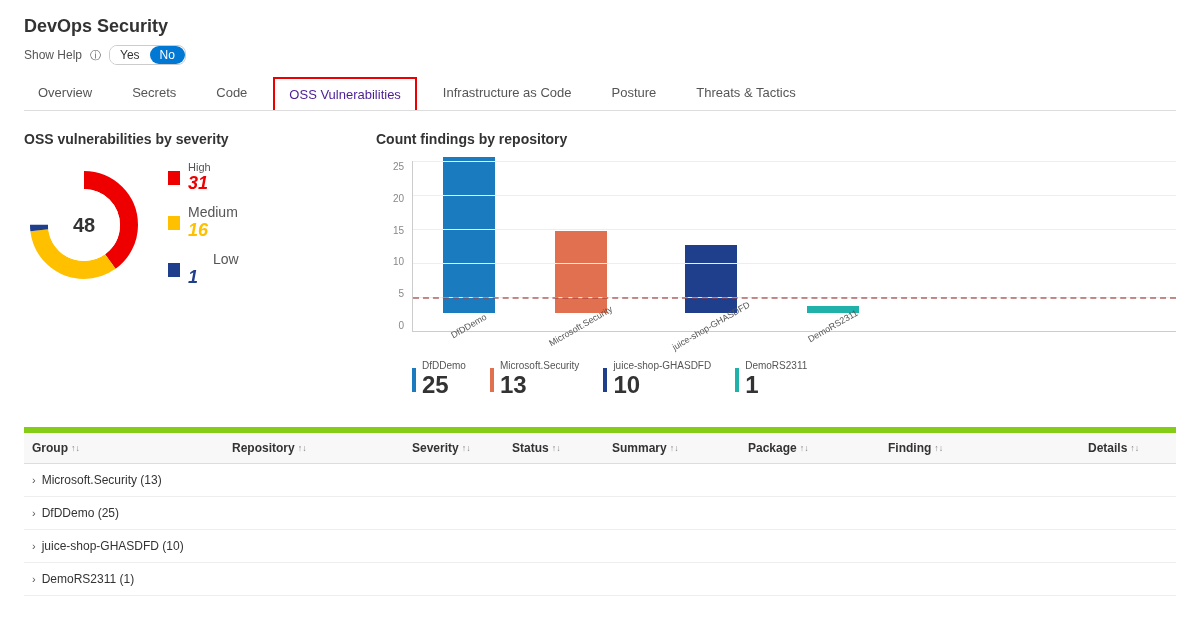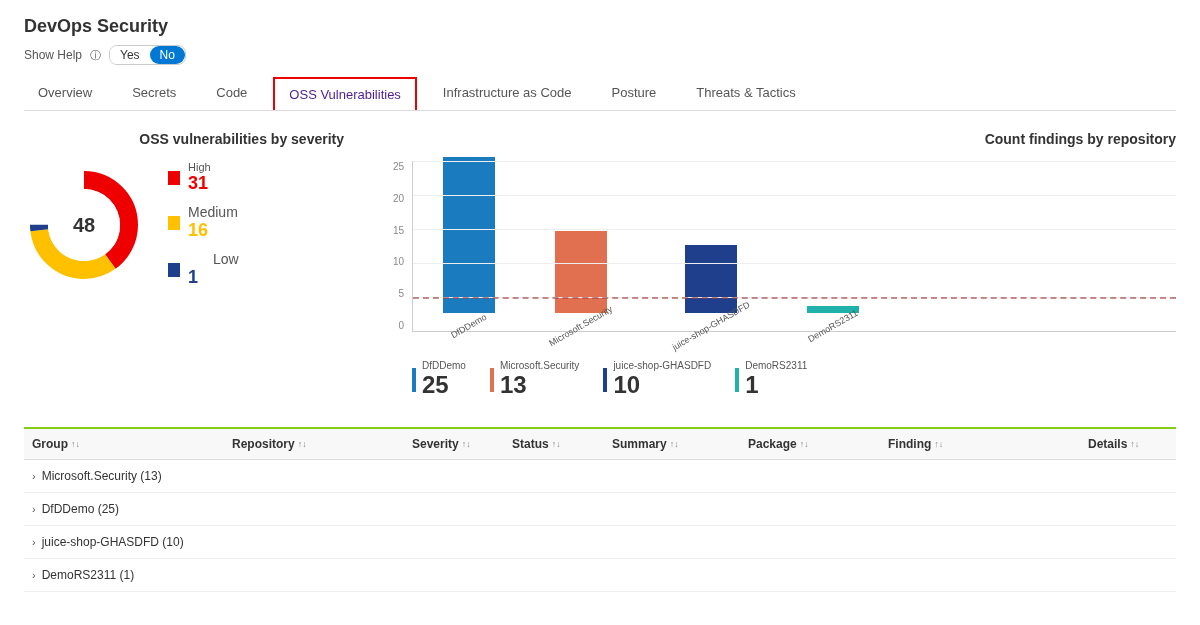--- a/index.html
+++ b/index.html
@@ -10,30 +10,30 @@
     .toggle { display: flex; border-radius: 8px; overflow: hidden; border: 1px solid #ccc; font-size: 12px; }
     .toggle-yes { padding: 2px 10px; background: #fff; color: #333; cursor: pointer; }
     .toggle-no { padding: 2px 10px; background: #0078d4; color: #fff; cursor: pointer; border-radius: 20px; }
     .nav-tabs { display: flex; gap: 12px; border-bottom: 1px solid #ddd; margin-bottom: 20px; }
     .nav-tab { padding: 8px 14px; font-size: 13px; color: #555; cursor: pointer; border-bottom: 2px solid transparent; white-space: nowrap; }
     .nav-tab.active { color: #0078d4; border-bottom: 2px solid #0078d4; }
     .nav-tab.highlighted { border: 2px solid #e00; color: #4c1d95; border-bottom: none; padding-bottom: 8px; }
     .content-area { display: flex; gap: 32px; margin-bottom: 28px; }
     .left-panel { width: 320px; min-width: 280px; }
     .right-panel { flex: 1; }
-    .section-title { font-size: 14px; font-weight: 600; margin-bottom: 14px; text-align: right; }
+    .section-title { font-size: 14px; font-weight: 600; margin-bottom: 14px; }
     .donut-area { display: flex; align-items: center; gap: 24px; }
     .donut-container { position: relative; width: 120px; height: 120px; }
     .donut-label { position: absolute; top: 50%; left: 50%; transform: translate(-50%, -50%); font-size: 20px; font-weight: 600; color: #333; }
     .legend { display: flex; flex-direction: column; gap: 10px; }
     .legend-item { display: flex; align-items: center; gap: 8px; }
     .legend-color { width: 12px; height: 14px; }
-    .legend-count { font-size: 18px; font-weight: 600; }
+    .legend-count { font-size: 18px; font-weight: 600; font-style: italic; }
     
-    .table-section { border-top: 2px solid #84cc16; }
+    .table-section { border-top: 6px solid #84cc16; }
     .table-header { display: grid; grid-template-columns: 200px 180px 100px 100px 1fr 140px 200px 80px; padding: 8px 8px; background: #f8f8f8; border-bottom: 1px solid #ddd; font-size: 12px; font-weight: 600; }
     .col-header { display: flex; align-items: center; gap: 3px; }
     .sort-icon { font-size: 9px; color: #888; }
     .table-row-item { display: flex; align-items: center; padding: 9px 8px; border-bottom: 1px solid #eee; font-size: 12px; cursor: pointer; }
     .chevron { margin-right: 6px; font-size: 11px; color: #555; }
     .help-icon { font-size: 11px; color: #555; cursor: pointer; }
   </style>
 </head>
 <body>
 

